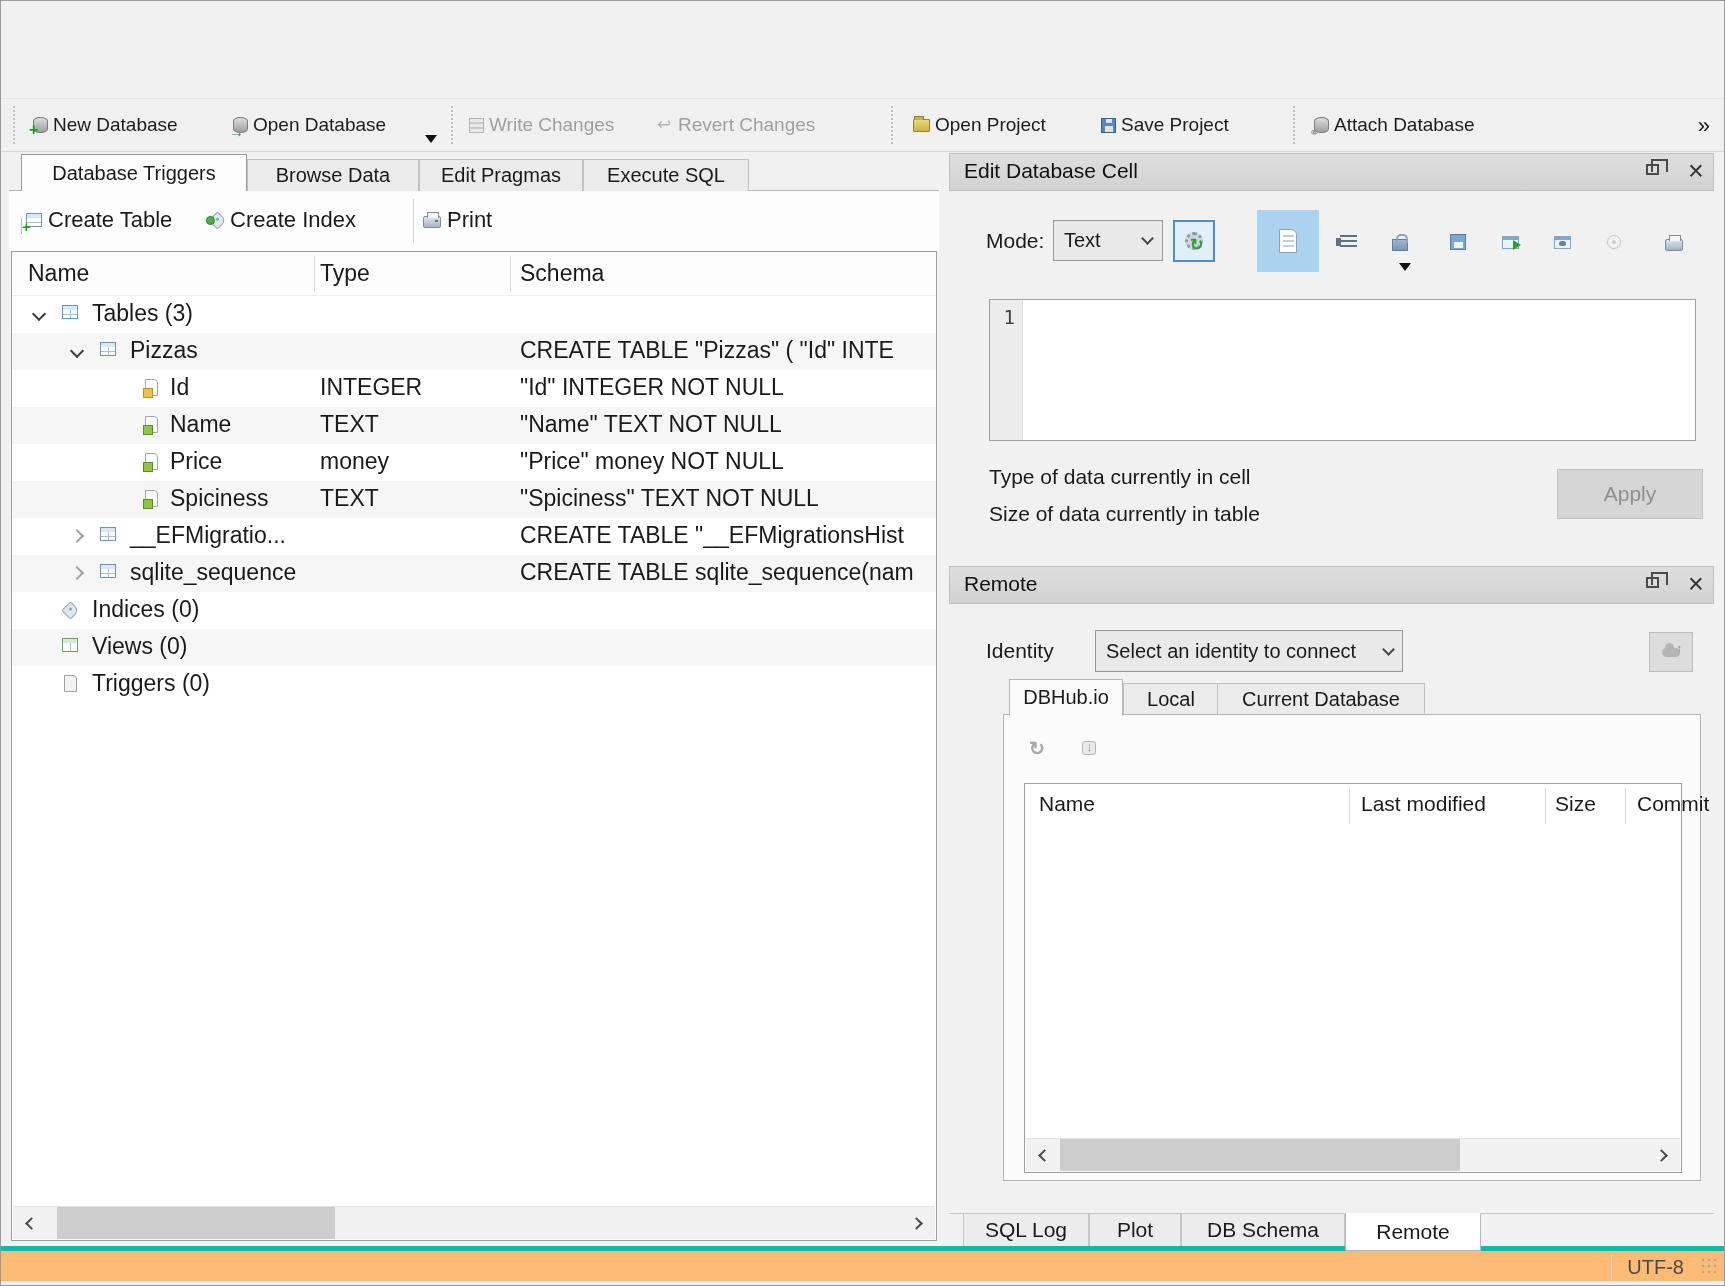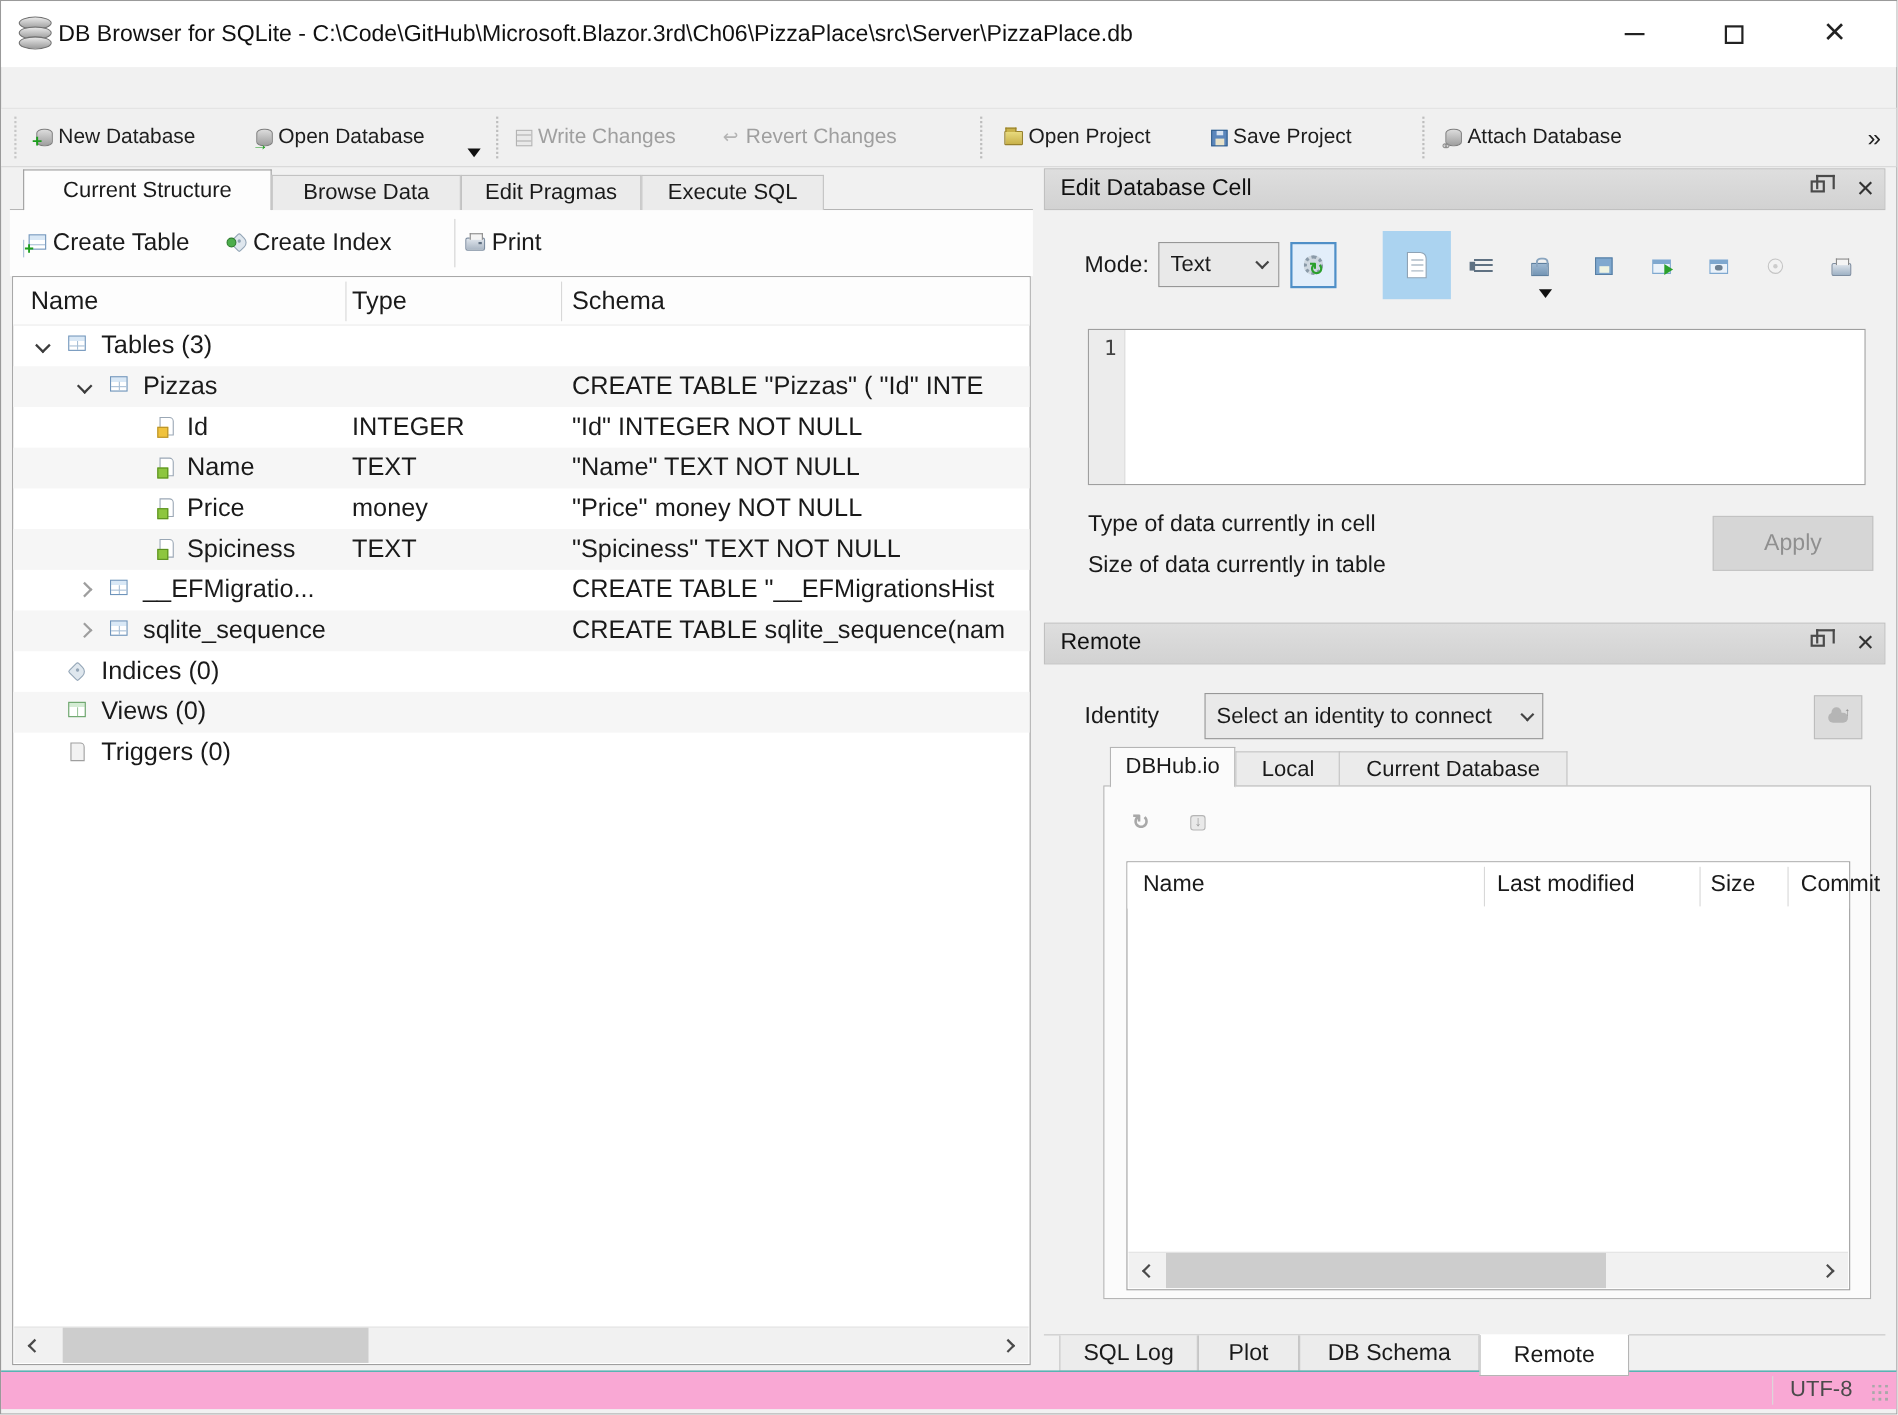--- a/index.html
+++ b/index.html
@@ -172,49 +172,32 @@
   .rt-div { position:absolute; top:4px; height:36px; border-left:1px solid #d8d8d8; }
   #remote-hscroll { left:1px; bottom:1px; width:654px; }
   
   #bottom-tabbar { position:absolute; left:948px; top:1212px; width:765px; height:38px; border-top:1px solid #c6c6c6; }
   .btab { position:absolute; top:0; display:flex; align-items:center; justify-content:center; font-size:21px; }
   .btab.inactive { height:33px; background:#ececec; border:1px solid #c6c6c6; border-top:none; }
   .btab.active { height:38px; background:#ffffff; border:1px solid #b5b5b5; border-top:1px solid #ffffff; margin-top:-1px; z-index:2; }
   #btab-sqllog { left:14px; width:126px; } #btab-plot { left:140px; width:92px; } #btab-dbschema { left:232px; width:164px; } #btab-remote { left:396px; width:136px; }
 
   
-  #statusbar { position:absolute; left:0; top:1245px; width:100%; height:35px; background:#f9a8d4; border-top:1px solid #14b8a6; }
+  #statusbar { position:absolute; left:0; top:1245px; width:100%; height:35px; background:#fdba74; border-top:5px solid #14b8a6; }
   #encoding { position:absolute; right:40px; top:5px; font-size:20px; color:#4a4a4a; }
   #encoding-sep { position:absolute; right:112px; top:4px; height:26px; border-left:1px solid #dadada; }
   #grip { position:absolute; right:6px; bottom:6px; width:16px; height:16px;
           background-image: radial-gradient(#a8a8a8 1.5px, transparent 1.6px);
           background-size:6px 6px; background-position:bottom right; }
 </style>
 </head>
 <body>
 
 <div id="window">
 
-  <div id="titlebar">
-    <span class="db-cyl">
-        <i></i>
-        <i></i>
-        <i></i>
-      </span>
-    <span id="title-text">DB Browser for SQLite - C:\Code\GitHub\Microsoft.Blazor.3rd\Ch06\PizzaPlace\src\Server\PizzaPlace.db</span>
-    <span class="win-btn" id="btn-min">
-        <span class="glyph-min"></span>
-      </span>
-    <span class="win-btn" id="btn-max">
-        <span class="glyph-max"></span>
-      </span>
-    <span class="win-btn" id="btn-close">
-        <span class="glyph-close"></span>
-      </span>
-  </div>
 
 
   <div id="toolbar">
     <span class="tb-handle"></span>
     <div class="tb-item" style="left:32px">
       <span class="mini ic-db-mini badge-plus"></span>
       <span>New Database</span>
     </div>
     <div class="tb-item" style="left:232px">
       <span class="mini ic-db-mini badge-arrow"></span>
@@ -242,21 +225,21 @@
     <span class="tb-sep" style="left:1292px"></span>
     <div class="tb-item" style="left:1313px">
       <span class="mini ic-db-mini badge-gray"></span>
       <span>Attach Database</span>
     </div>
     <span class="ovf"></span>
   </div>
 
   <div id="left-tabbar">
     <span class="baseline"></span>
-    <div class="tab active-top" id="tab-ds">Current Structure</div>
+    <div class="tab active-top" id="tab-ds">Database Triggers</div>
     <div class="tab inactive" id="tab-bd">Browse Data</div>
     <div class="tab inactive" id="tab-ep">Edit Pragmas</div>
     <div class="tab inactive" id="tab-es">Execute SQL</div>
   </div>
 
   <div id="create-bar">
     <div class="cb-item" style="left:17px">
       <span class="mini ic-grid gplus"></span>
       <span>Create Table</span>
     </div>

